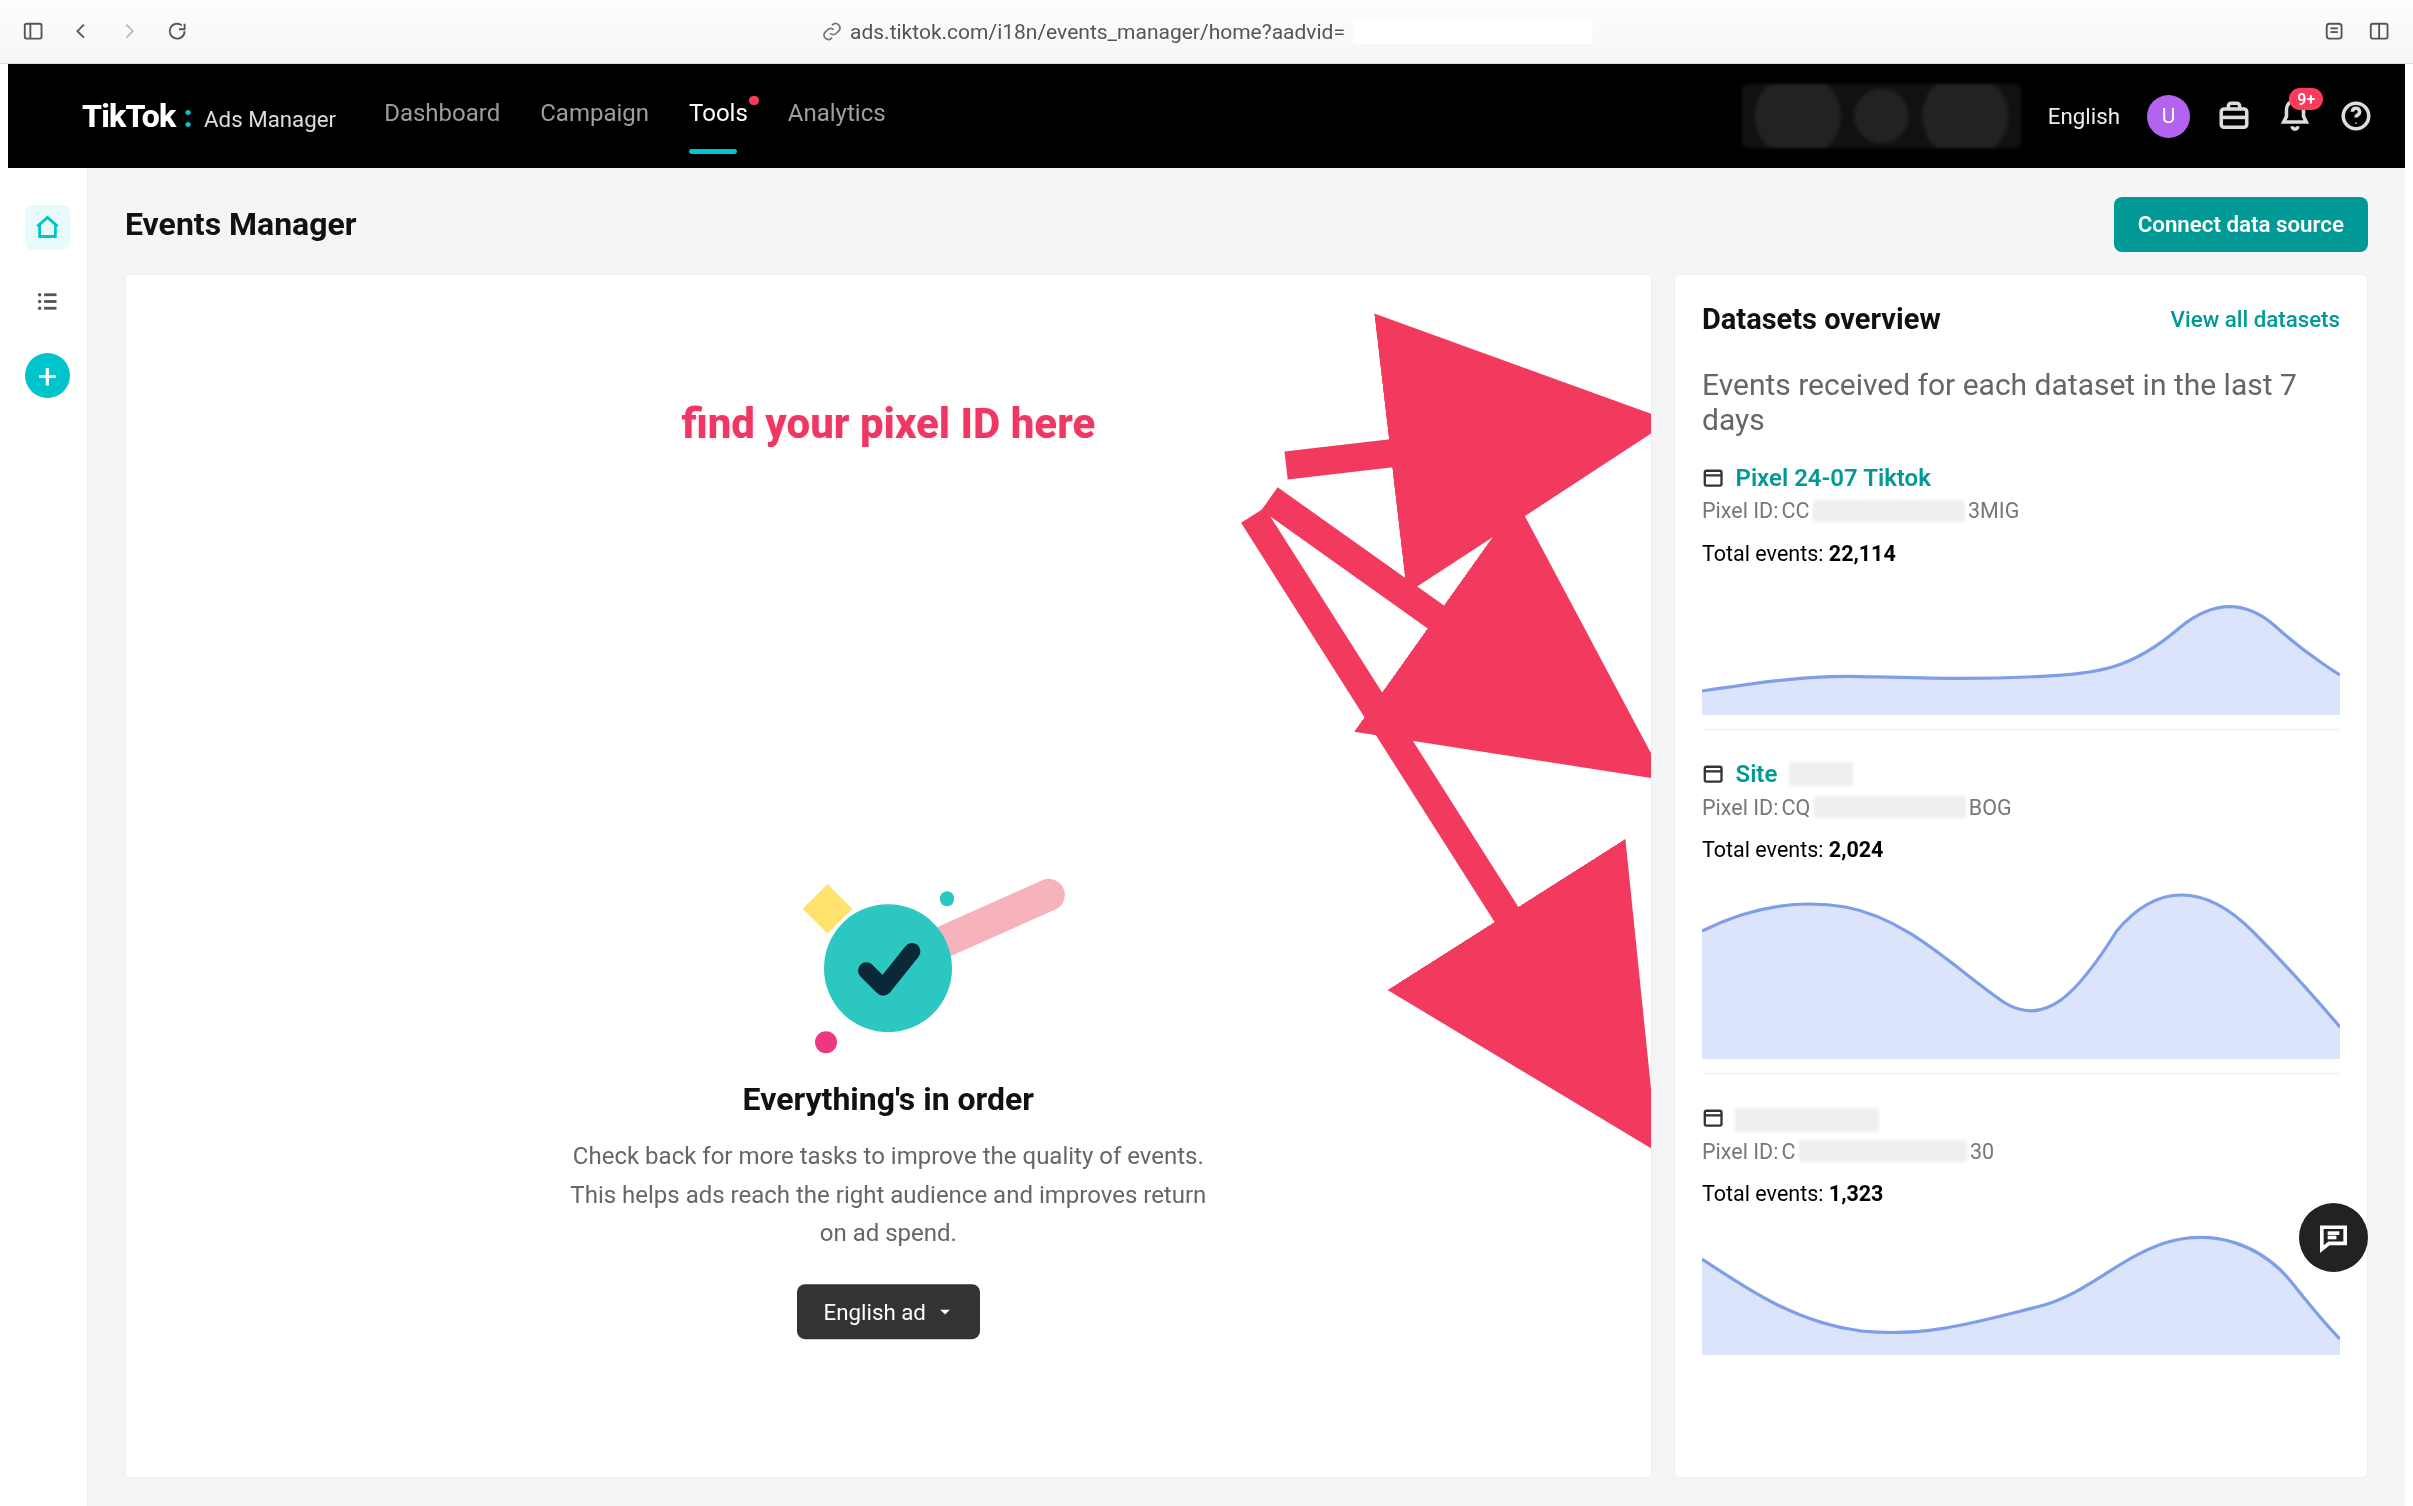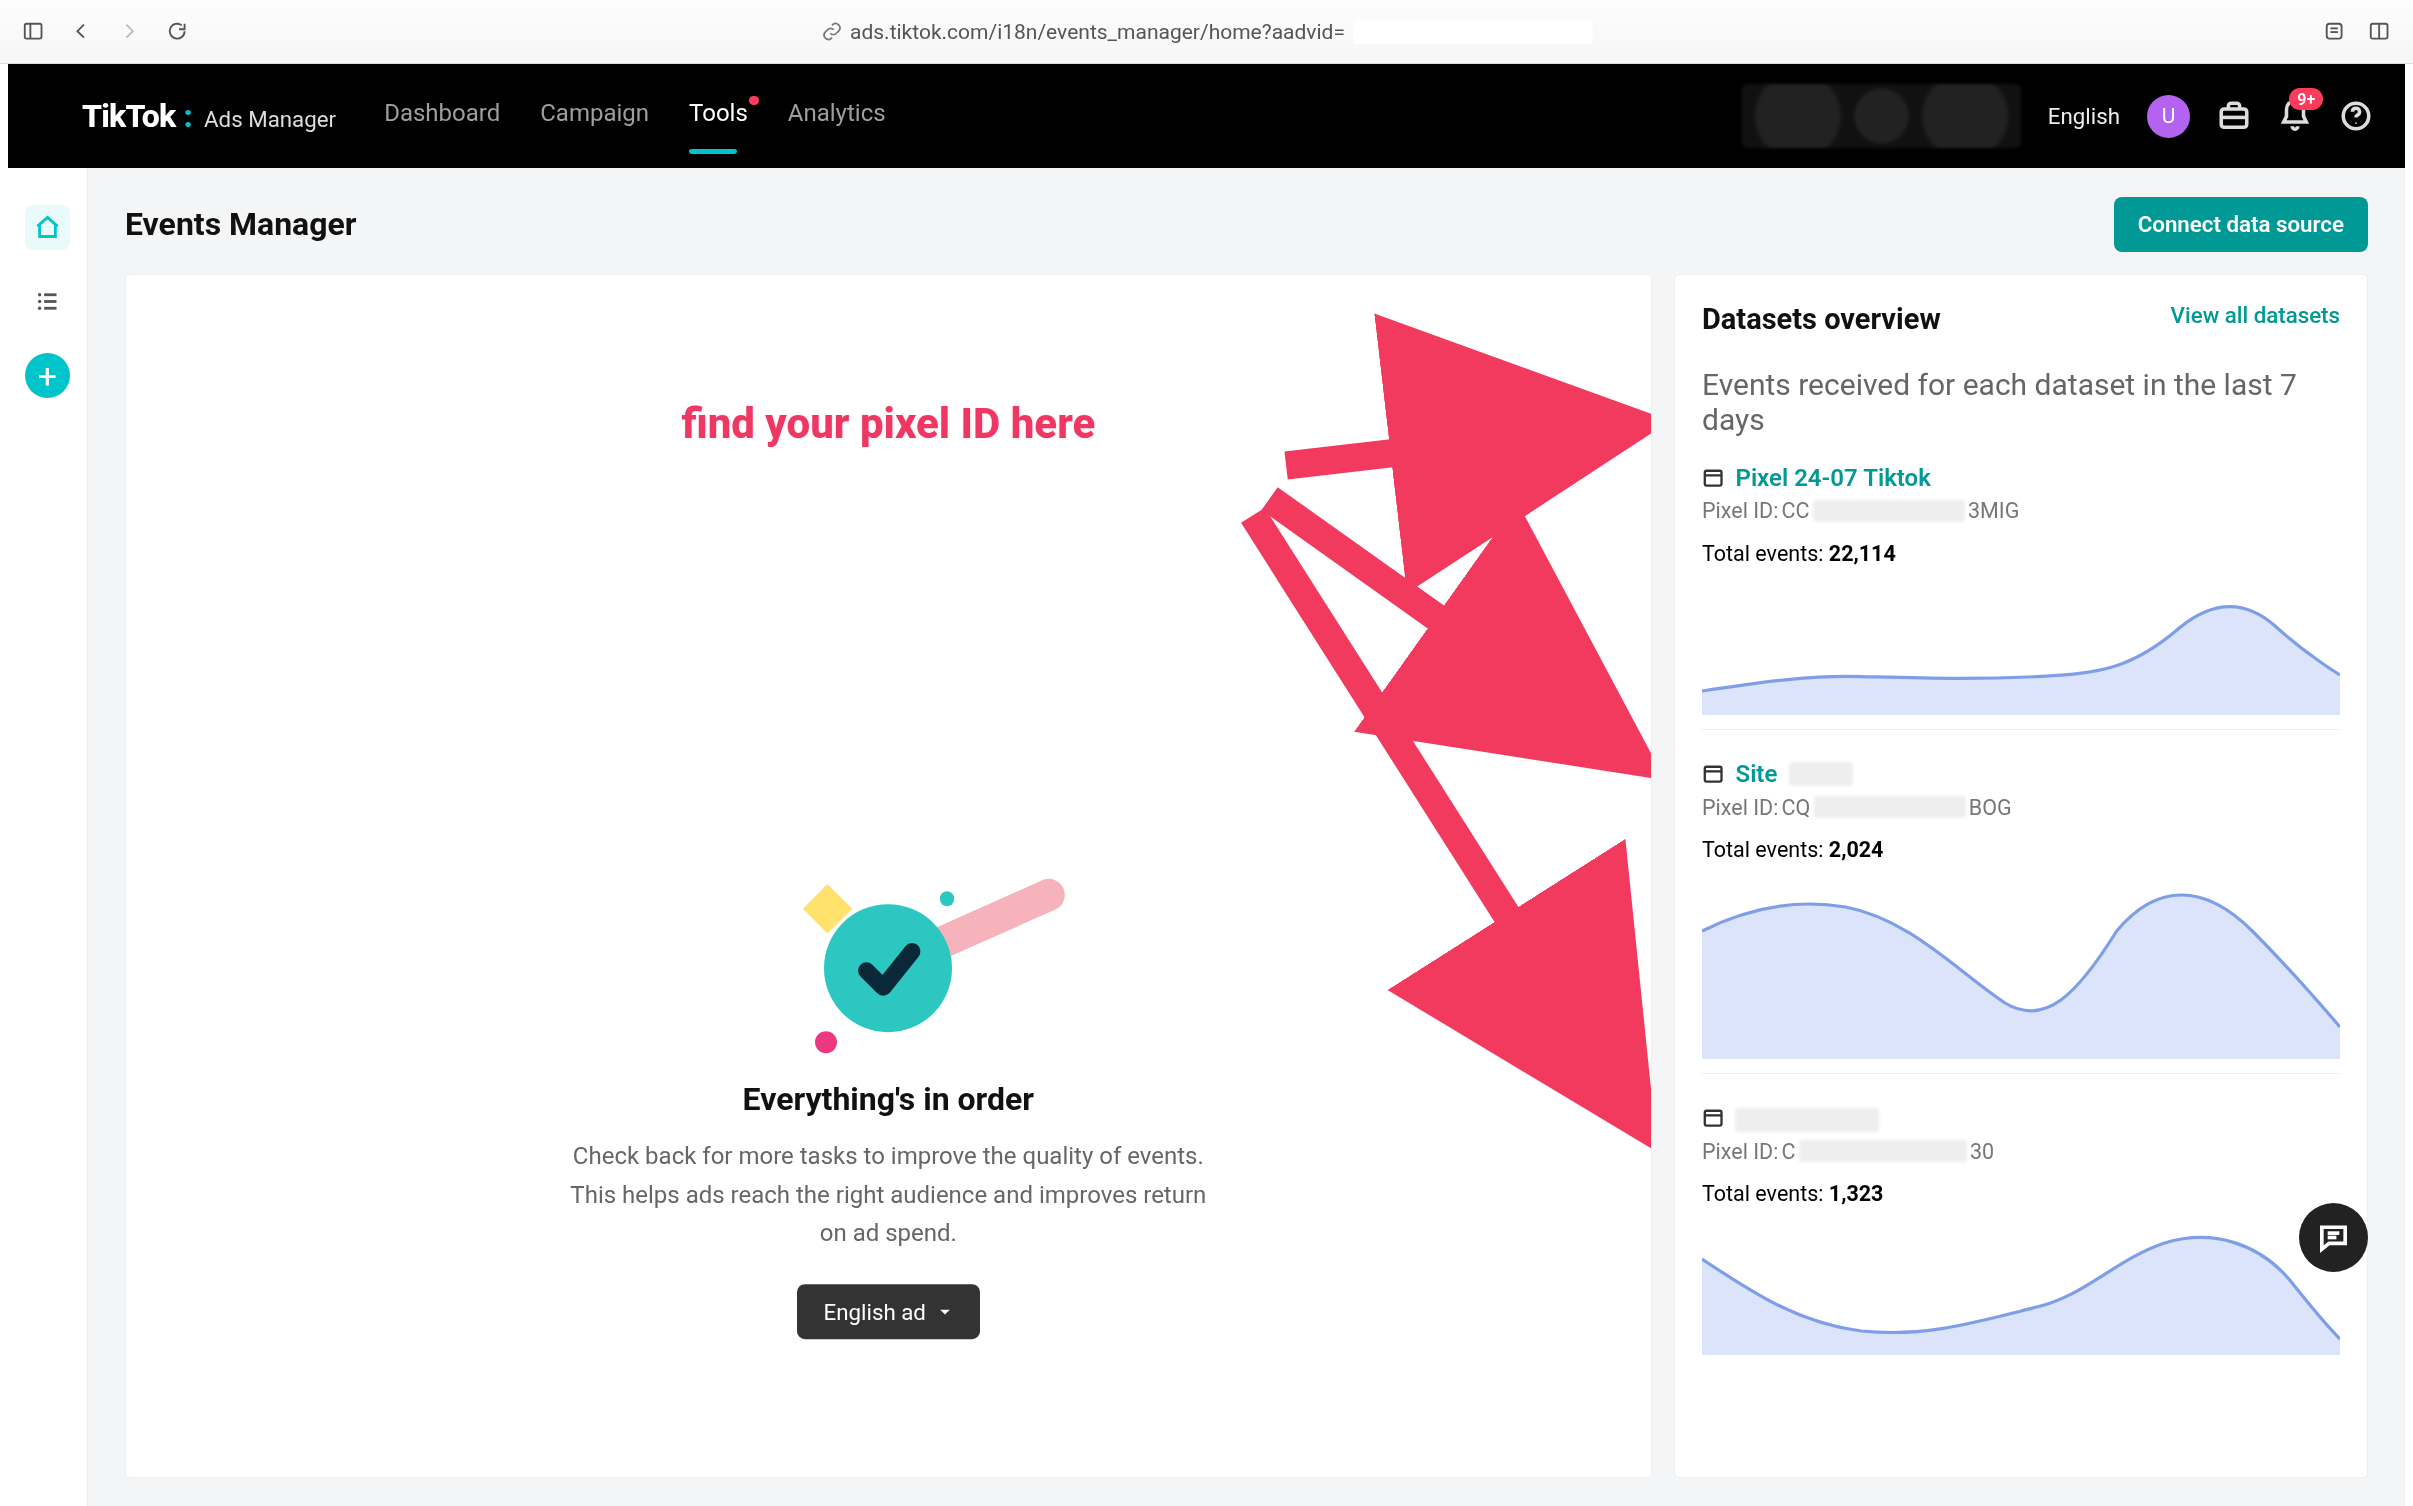--- a/index.html
+++ b/index.html
@@ -83,21 +83,21 @@
   .cg-slash { position:absolute; left:54%; top:16%; width:176px; height:32px; background:#f6b3bb; border-radius:16px; transform:rotate(-24deg); }
   .cg-diamond { position:absolute; left:9.6px; top:11.2px; width:35px; height:35px; background:#ffe26b; transform:rotate(45deg); }
   .cg-dot-teal { position:absolute; right:22.3px; top:11.2px; width:14.4px; height:14.4px; background:#2bc7c0; border-radius:50%; }
   .cg-dot-pink { position:absolute; left:14.4px; bottom:3.2px; width:22.3px; height:22.3px; background:#ee3781; border-radius:50%; }
   .empty-title { font-size:32px; font-weight:700; color:#111; margin-bottom:19px; }
   .empty-desc { font-size:24px; color:#666; line-height:1.6; margin-bottom:32px; white-space:pre-line; }
   .create-ad { background:#333; color:#fff; font-size:22.3px; padding:14.4px 27px; border-radius:8px; border:none; display:inline-flex; align-items:center; gap:11.2px; cursor:pointer; }
   .create-ad svg { width:16px; height:16px; fill:#fff; }
 
   
-  .ds-head { display:flex; justify-content:space-between; }
+  .ds-head { display:flex; justify-content:space-between; align-items:center; }
   .ds-title { font-size:29px; font-weight:700; color:#111; }
   .view-all { color:#009995; font-size:22.3px; font-weight:500; cursor:pointer; }
   .ds-sub { color:#666; font-size:30px; margin-top:31px; margin-bottom:27px; }
   .ds-item { border-bottom:0.8px solid #eee; padding-bottom:14.4px; margin-bottom:30px; }
   .ds-row1 { display:flex; align-items:center; gap:11.2px; font-size:24px; }
   .ds-row1 .ds-name { color:#009995; font-weight:600; cursor:pointer; }
   .ds-row1 .ds-name.muted { color:#888; }
   .ds-row1 svg { width:22.3px; height:22.3px; stroke:#333; fill:none; stroke-width:2.5; }
   .ds-pixel { color:#777; font-size:21.5px; margin-top:6.4px; display:flex; align-items:center; gap:3.2px; }
   .ds-pixel .blur { display:inline-block; height:22.3px; background:#eee; filter:blur(1.6px); border-radius:3.2px; }

